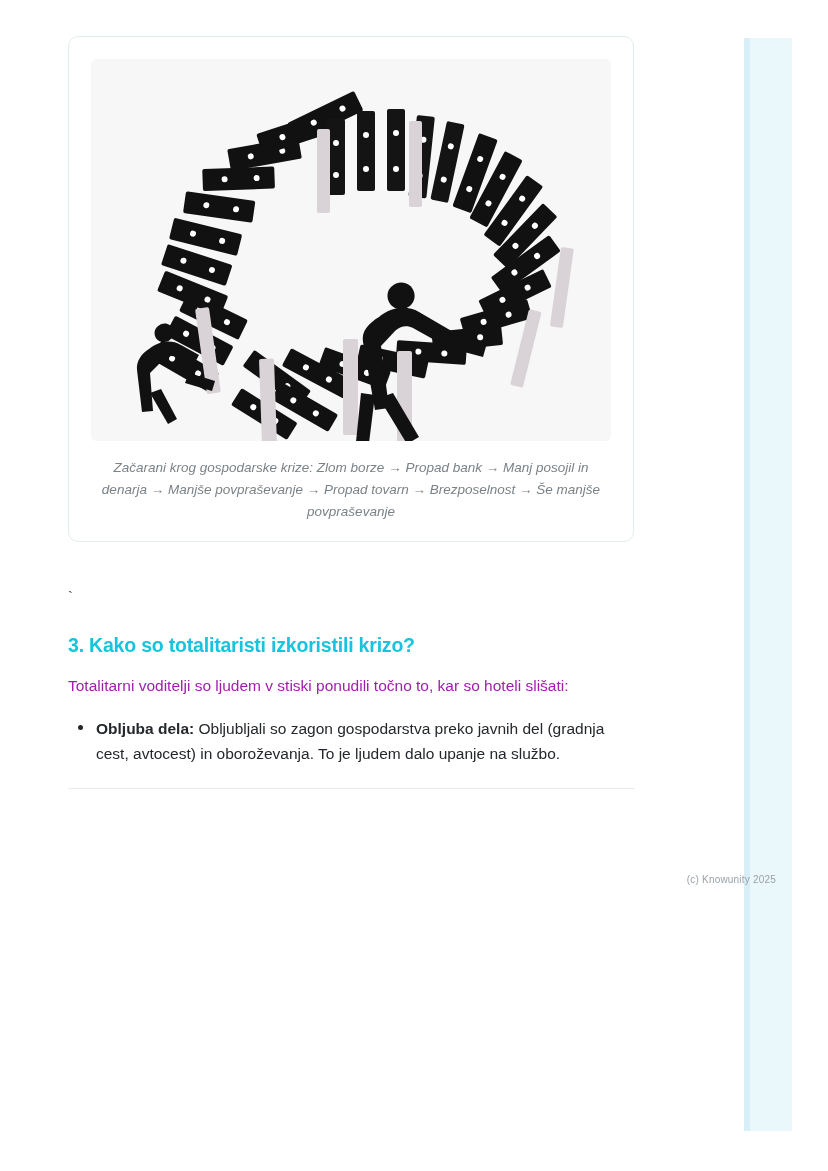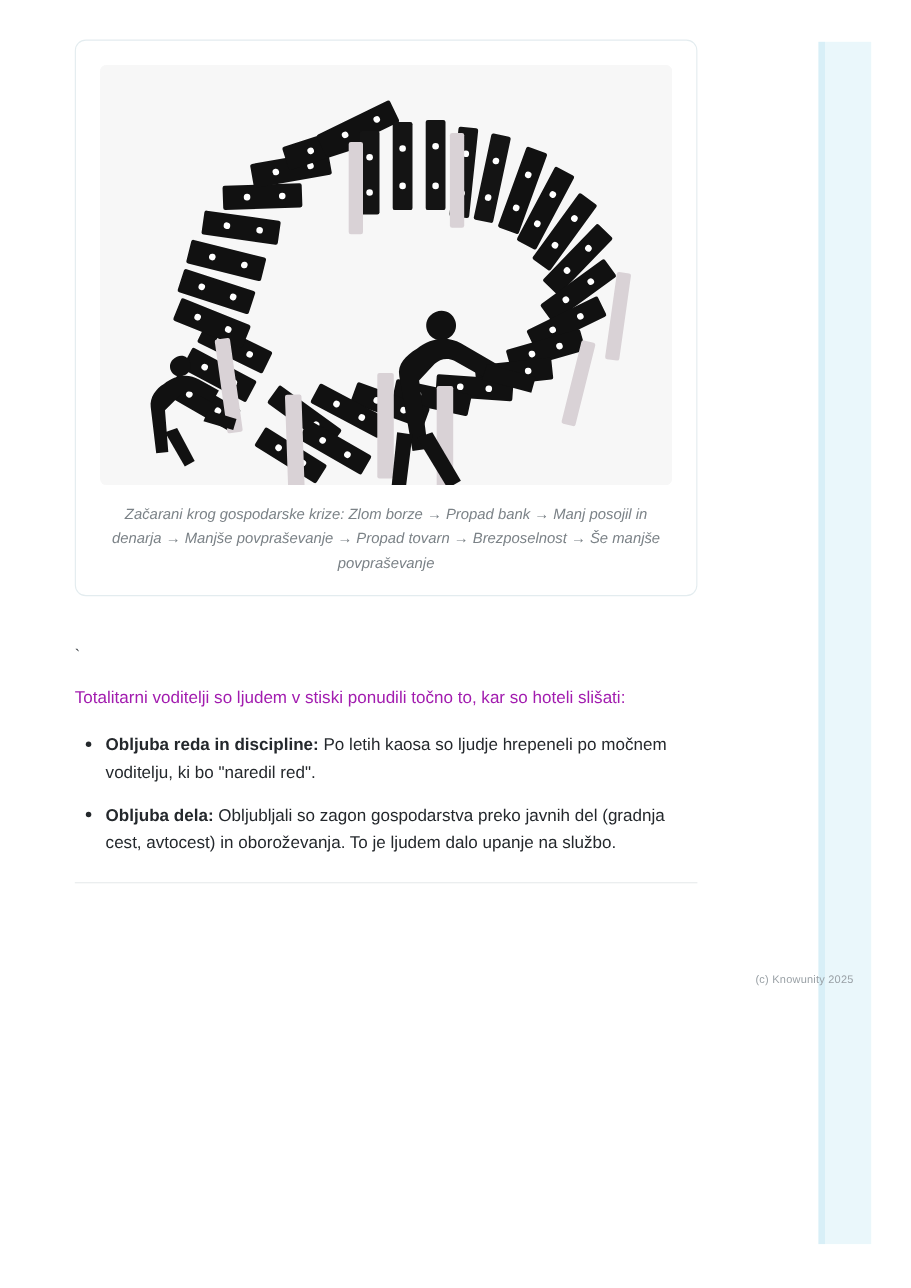--- a/index.html
+++ b/index.html
@@ -144,21 +144,21 @@
     width: 100%;
   }
 
   .final-heading-wrap {
     margin-top: 26px;
   }
 
   .footer-note {
     position: absolute;
     right: 52px;
-    bottom: 40px;
+    bottom: 52px;
     font-size: 10px;
     color: #9aa1a6;
     letter-spacing: 0.2px;
   }
 </style>
 </head>
 <body>
 
 <div class="page">
 
@@ -376,26 +376,24 @@
               <path d="M352 272 l44 12 l-4 14 l-45 -12 z"></path>
             </g>
           </g>
         </svg>
       </div>
       <div class="figure-caption">Začarani krog gospodarske krize: Zlom borze → Propad bank → Manj posojil in denarja → Manjše povpraševanje → Propad tovarn → Brezposelnost → Še manjše povpraševanje</div>
     </div>
 
     <div class="tick-artifact">`</div>
 
+    <h2 class="section-heading">3. Kako so totalitaristi izkoristili krizo?</h2>
     <p class="body-text">Totalitarni voditelji so ljudem v stiski ponudili točno to, kar so hoteli slišati:</p>
 
     <ul class="bullets">
-      <li>
-        <b>Obljuba reda in discipline:</b><span> Po letih kaosa so ljudje hrepeneli po močnem voditelju, ki bo "naredil red".</span>
-      </li>
       <li>
         <b>Obljuba dela:</b><span> Obljubljali so zagon gospodarstva preko javnih del (gradnja cest, avtocest) in oboroževanja. To je ljudem dalo upanje na službo.</span>
       </li>
     </ul>
 
     <div class="divider"></div>
 
 
   </div>
 

